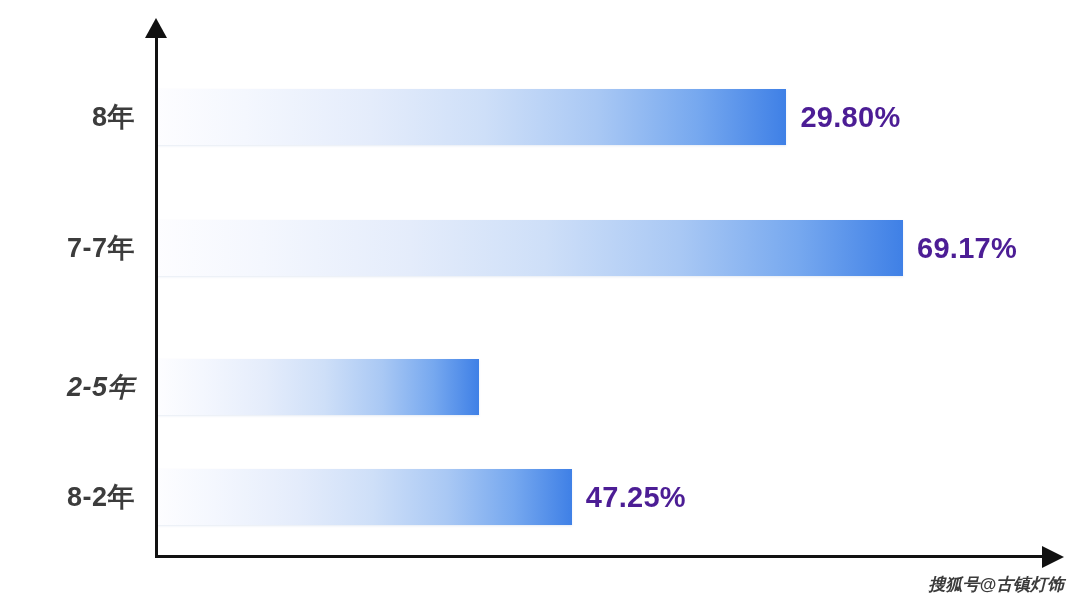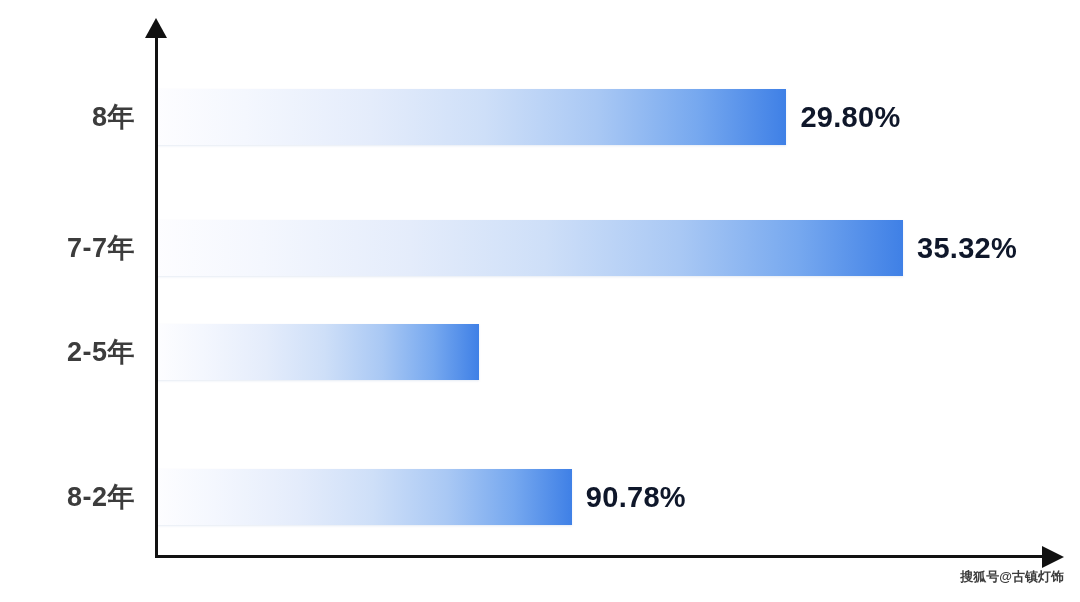--- a/index.html
+++ b/index.html
@@ -106,35 +106,36 @@
                 #3f80e6 100%);
     box-shadow: 0 1px 2px rgba(110,140,190,0.18);
   }
   .bar-value {
     position: absolute;
     top: 0;
     height: 56px;
     line-height: 56px;
     font-size: 29px;
     font-weight: bold;
-    color: #0f172a;
+    color: #4c1d95;
     white-space: nowrap;
     letter-spacing: 0.3px;
   }
 
   
   .watermark {
     position: absolute;
     right: 16px;
-    bottom: 16px;
-    font-size: 13px;
+    bottom: 6px;
+    font-size: 17px;
     font-weight: bold;
     color: #2b2b2b;
     white-space: nowrap;
     opacity: 0.92;
+    font-style: italic;
   }
 </style>
 </head>
 <body>
 
 <div id="chart-root">
 
   <div class="plot-area">
 
     <div class="bar-row" style="top:89px;">
@@ -142,36 +143,36 @@
       <div class="bar-track" style="width: 849.376px;">
         <div class="bar" style="width: 629.376px;"></div>
         <div class="bar-value" style="left: 643.376px;">29.80%</div>
       </div>
     </div>
 
     <div class="bar-row" style="top:220px;">
       <div class="cat-label">7-7年</div>
       <div class="bar-track" style="width: 965.958px;">
         <div class="bar" style="width: 745.958px;"></div>
-        <div class="bar-value" style="left: 759.958px;">35.32%</div>
+        <div class="bar-value" style="left: 759.958px;">69.17%</div>
       </div>
     </div>
 
-    <div class="bar-row" style="top:324px;">
+    <div class="bar-row" style="top:359px;font-style:italic;">
       <div class="cat-label">2-5年</div>
       <div class="bar-track" style="width: 541.869px;">
         <div class="bar" style="width: 321.869px;"></div>
       </div>
     </div>
 
     <div class="bar-row" style="top:469px;">
       <div class="cat-label">8-2年</div>
       <div class="bar-track" style="width: 634.797px;">
         <div class="bar" style="width: 414.797px;"></div>
-        <div class="bar-value" style="left: 428.797px;">90.78%</div>
+        <div class="bar-value" style="left: 428.797px;">47.25%</div>
       </div>
     </div>
 
   </div>
 
   <div class="axis-y"></div>
   <div class="axis-y-arrow"></div>
   <div class="axis-x"></div>
   <div class="axis-x-arrow"></div>
 

